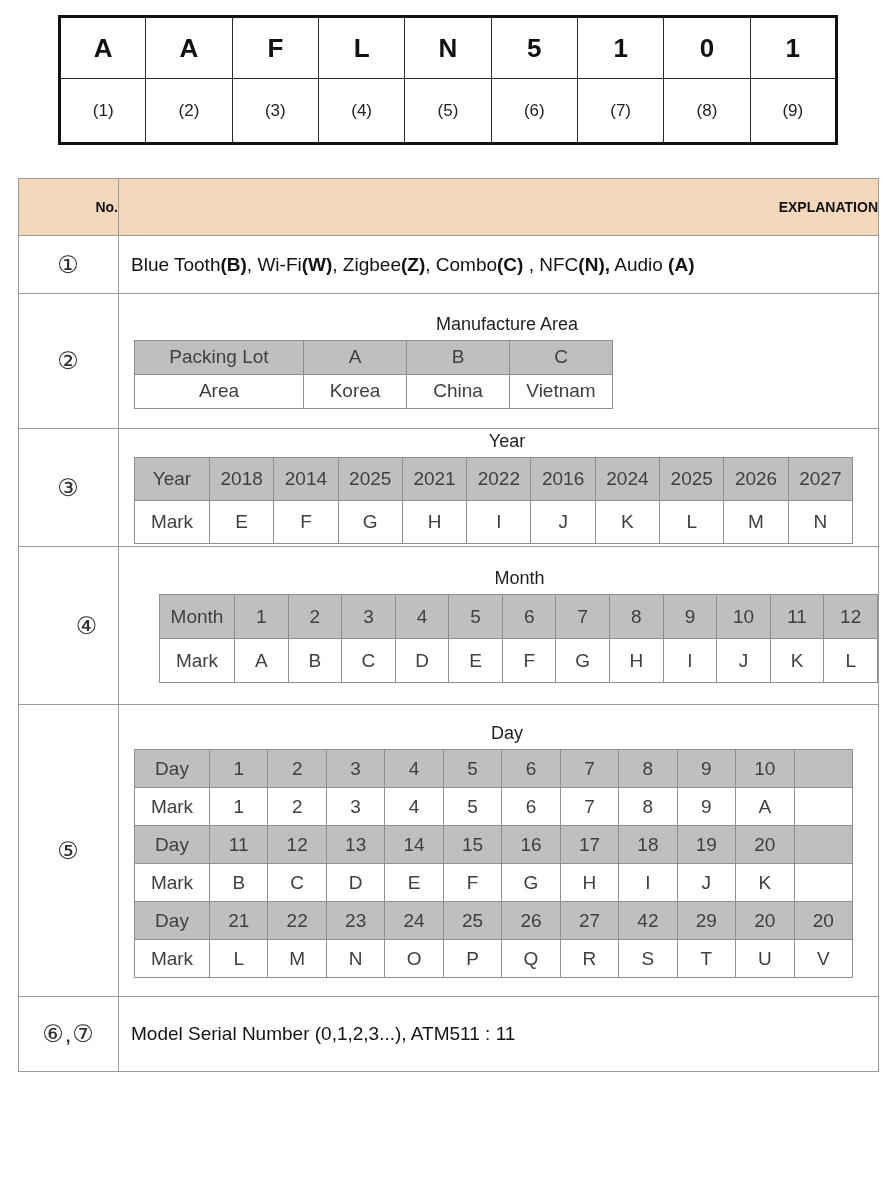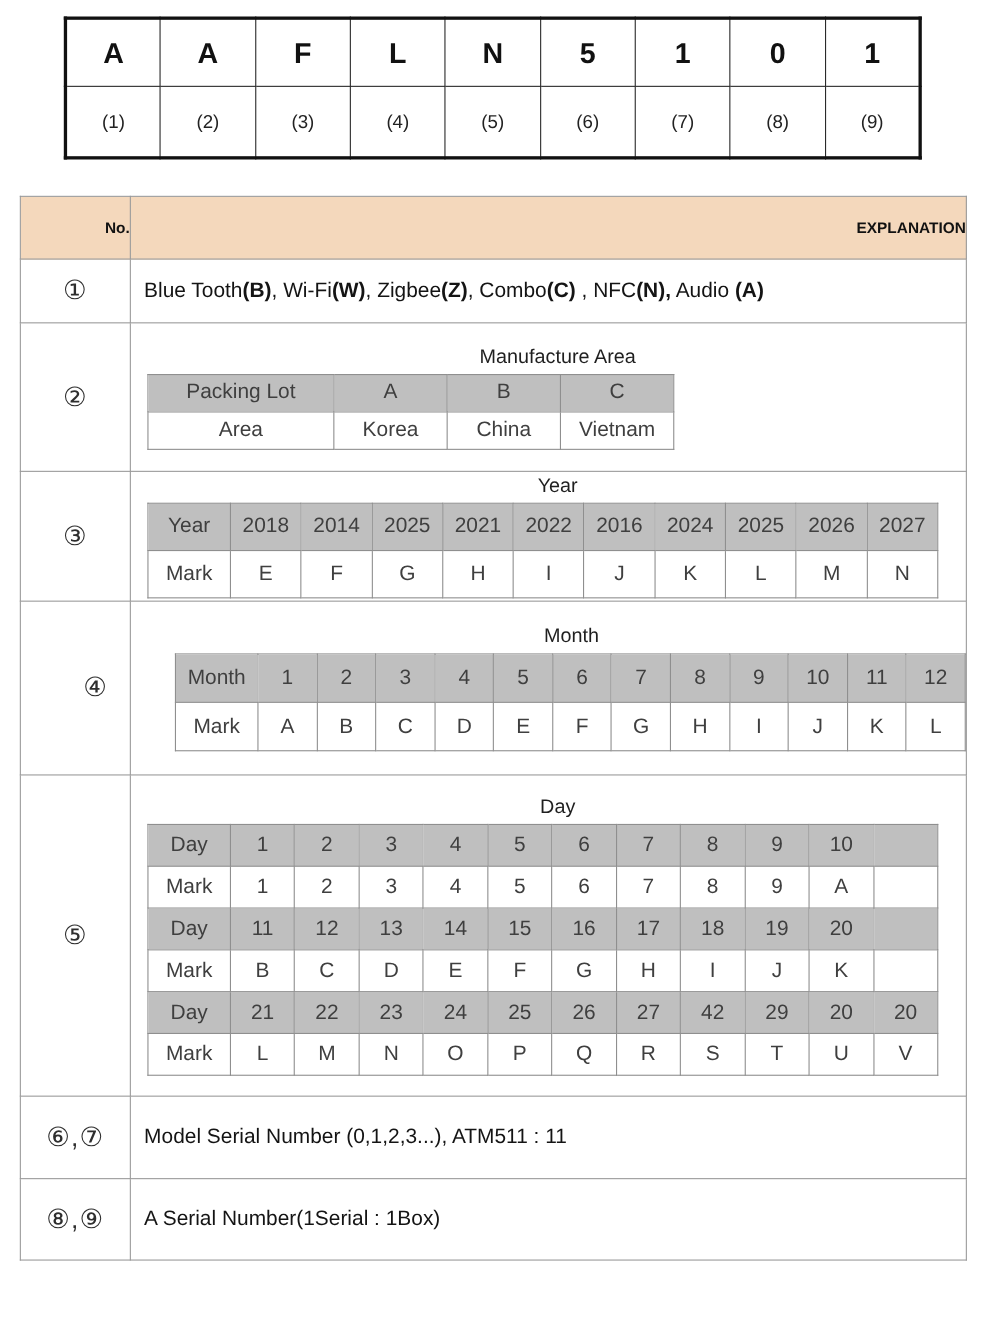--- a/index.html
+++ b/index.html
@@ -332,18 +332,14 @@
           </table>
         </div>
       </td>
     </tr>
 
     <tr class="r67">
       <td class="no-cell">⑥,⑦</td>
       <td class="text-cell">Model Serial Number (0,1,2,3...), ATM511 : 11</td>
     </tr>
 
-    <tr class="r89">
-      <td class="no-cell">⑧,⑨</td>
-      <td class="text-cell">A Serial Number(1Serial : 1Box)</td>
-    </tr>
   </tbody>
 </table>
 
 </body></html>

